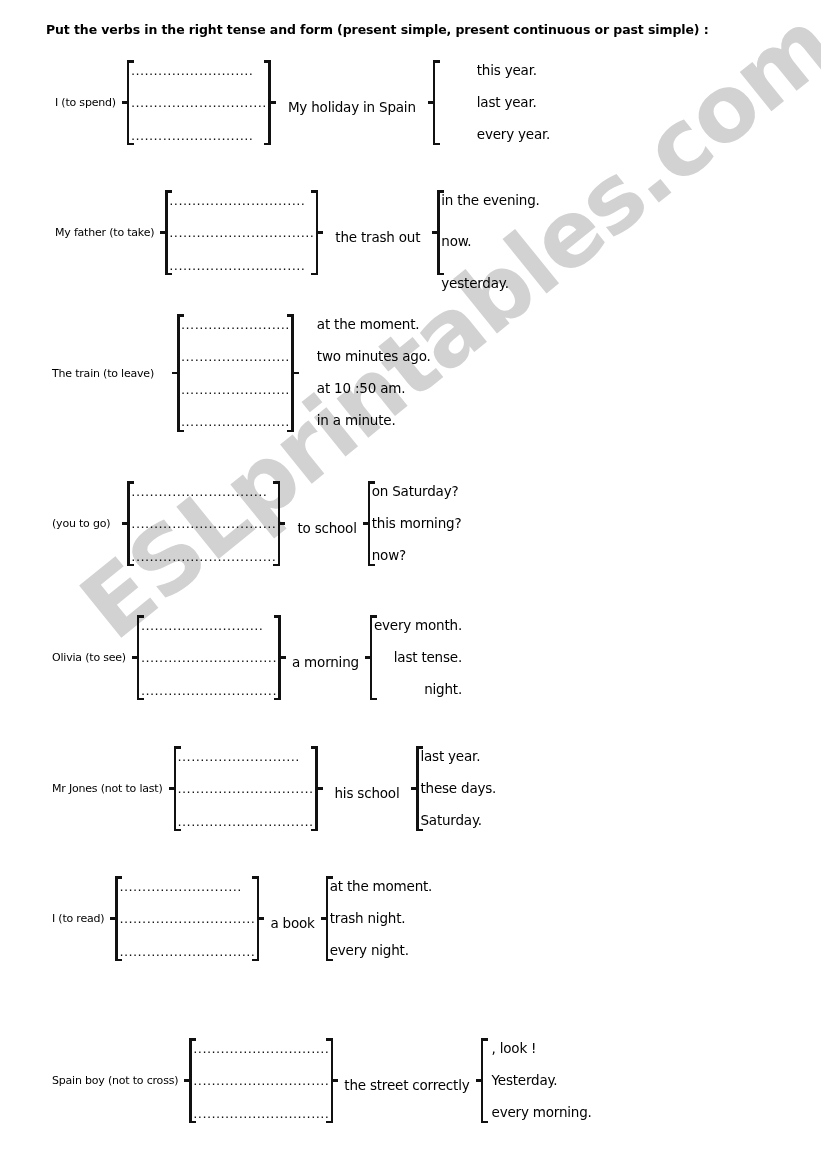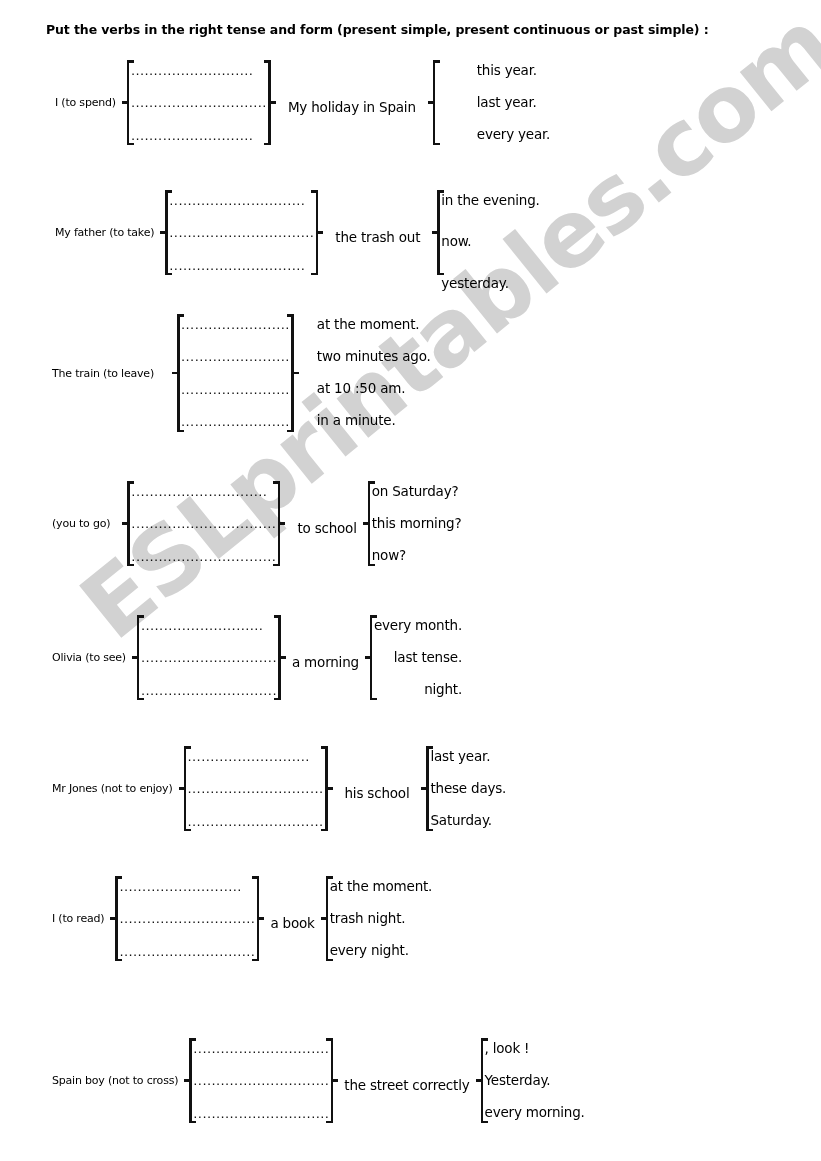--- a/index.html
+++ b/index.html
@@ -336,21 +336,21 @@
         <div class="tick"></div>
     </div>
     <div class="option-stack" style="height:78px;text-align:right;">
       <div class="option">every month.</div>
       <div class="option">last tense.</div>
       <div class="option">night.</div>
     </div>
   </div>
 
   <div class="exercise" style="left:52px; top:746px; height:85px;">
-    <span class="subject-label">Mr Jones (not to enjoy)</span>
+    <span class="subject-label">Mr Jones (not to last)</span>
     <span class="gap-sm"></span>
     <div class="brace left">
       <div class="bar"></div>
         <div class="arm top"></div>
         <div class="arm bottom"></div>
         <div class="tick"></div>
     </div>
     <div class="blank-stack" style="height:78px;">
       <div class="blank-line">...........................</div>
       <div class="blank-line">..............................</div>
@@ -436,20 +436,20 @@
     </div>
     <span class="gap-sm"></span>
     <span class="middle-phrase">the street correctly</span>
     <span class="gap-sm"></span>
     <div class="brace left">
       <div class="bar"></div>
         <div class="arm top"></div>
         <div class="arm bottom"></div>
         <div class="tick"></div>
     </div>
-    <div class="option-stack" style="height:78px;">
+    <div class="option-stack" style="height:78px;padding-left:7px;">
       <div class="option">, look !</div>
       <div class="option">Yesterday.</div>
       <div class="option">every morning.</div>
     </div>
   </div>
 
 </div>
 
 </body></html>

